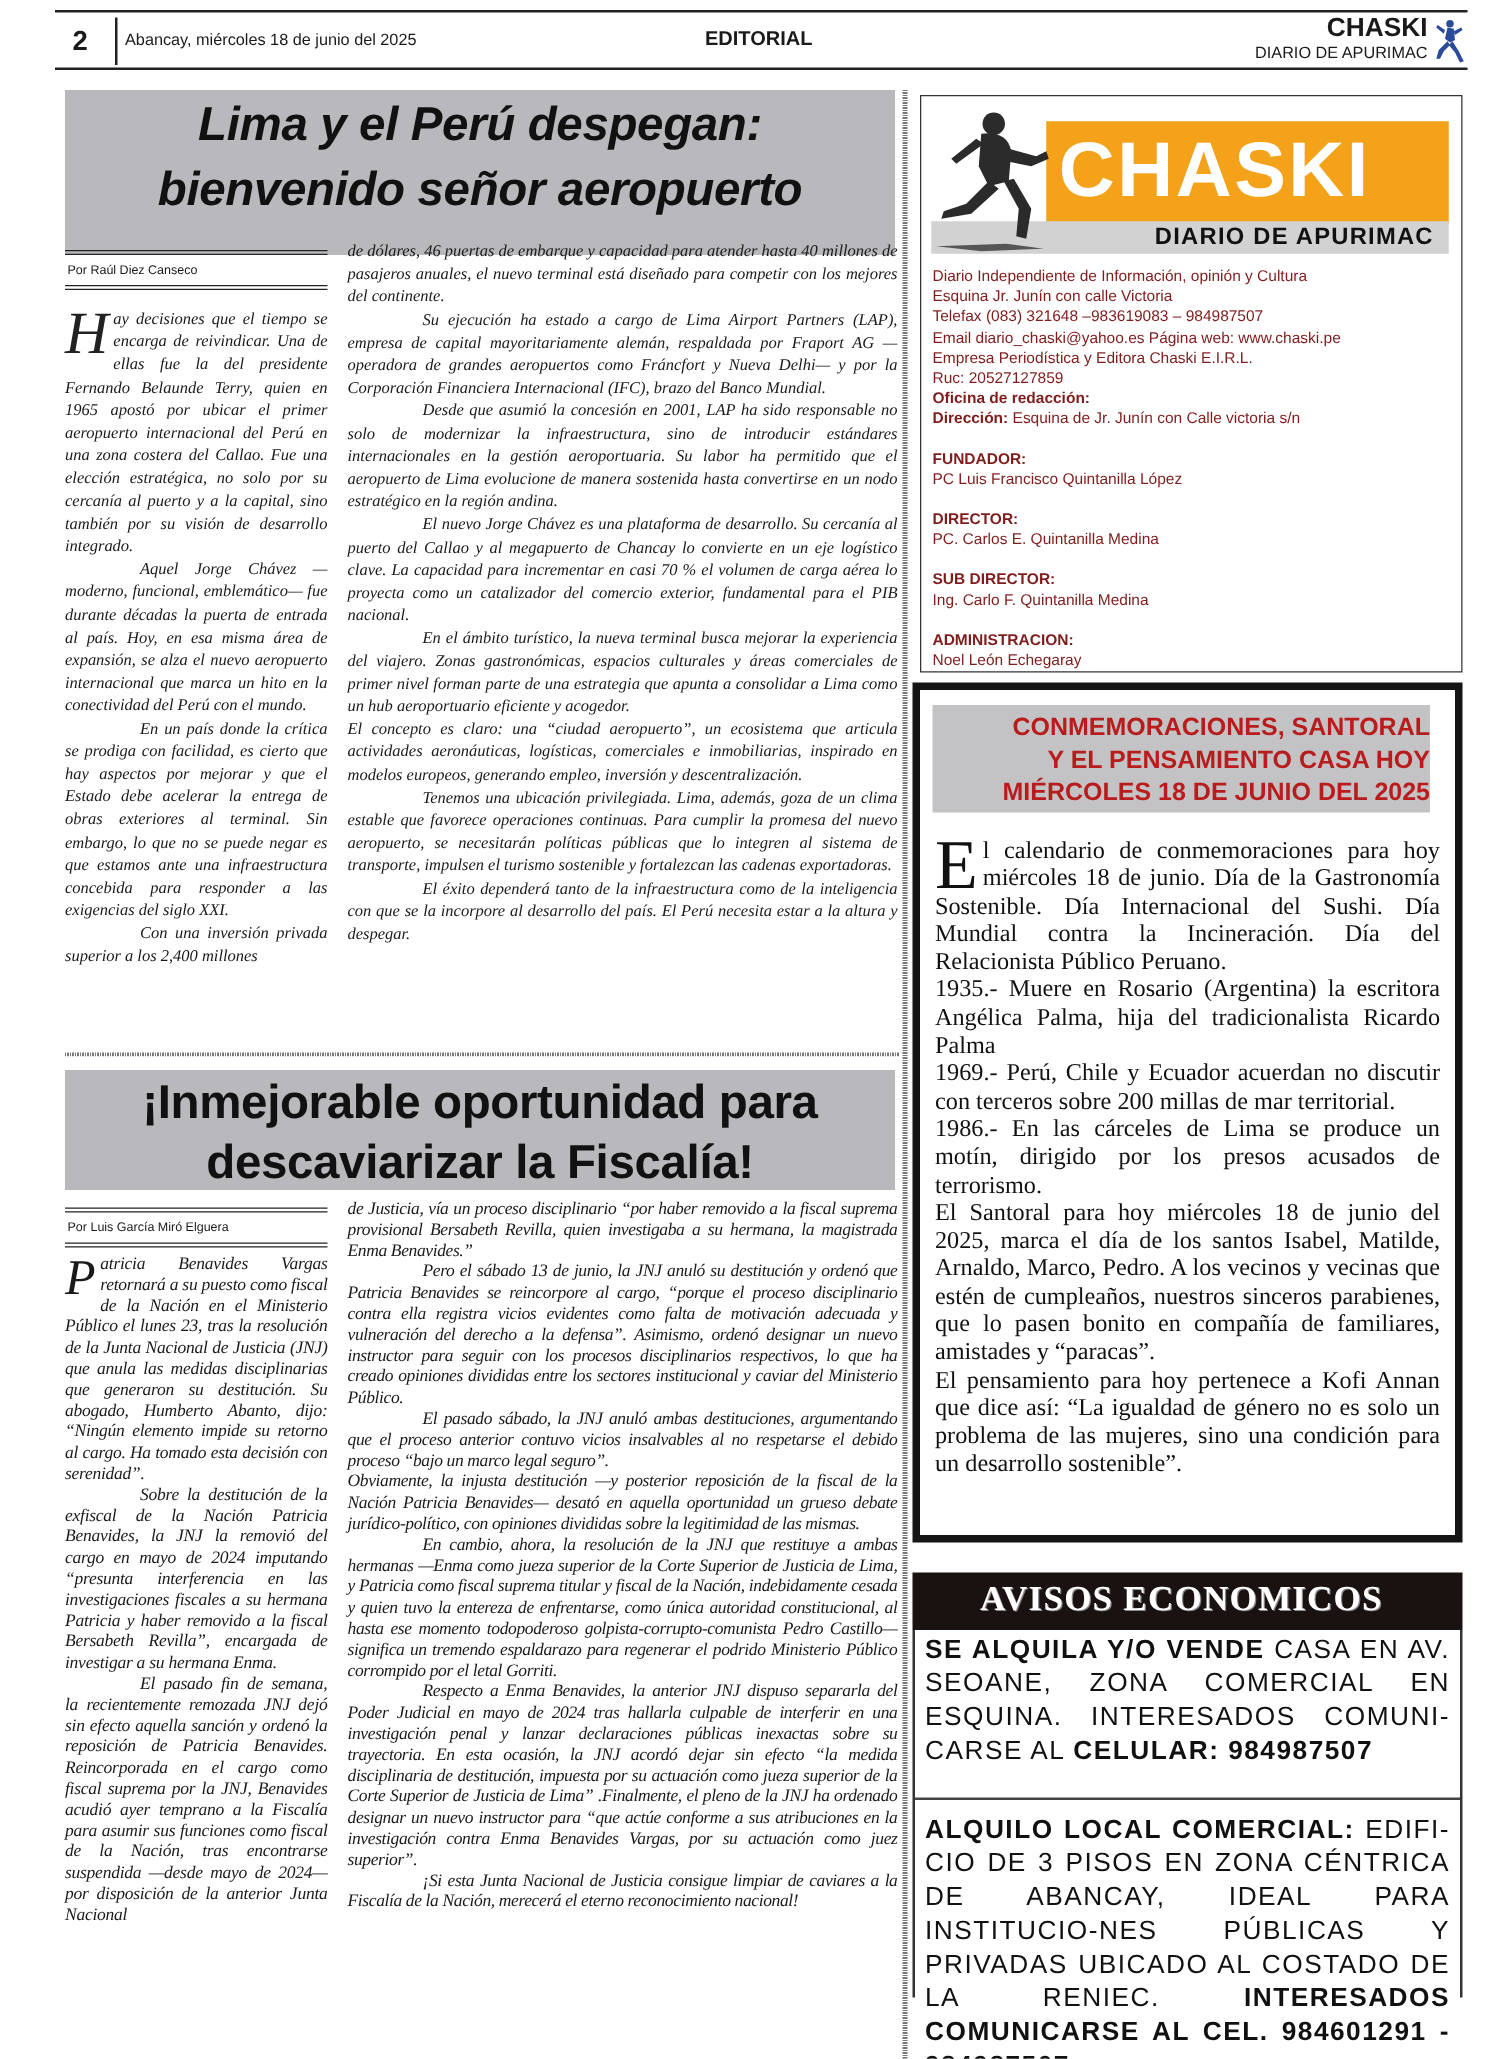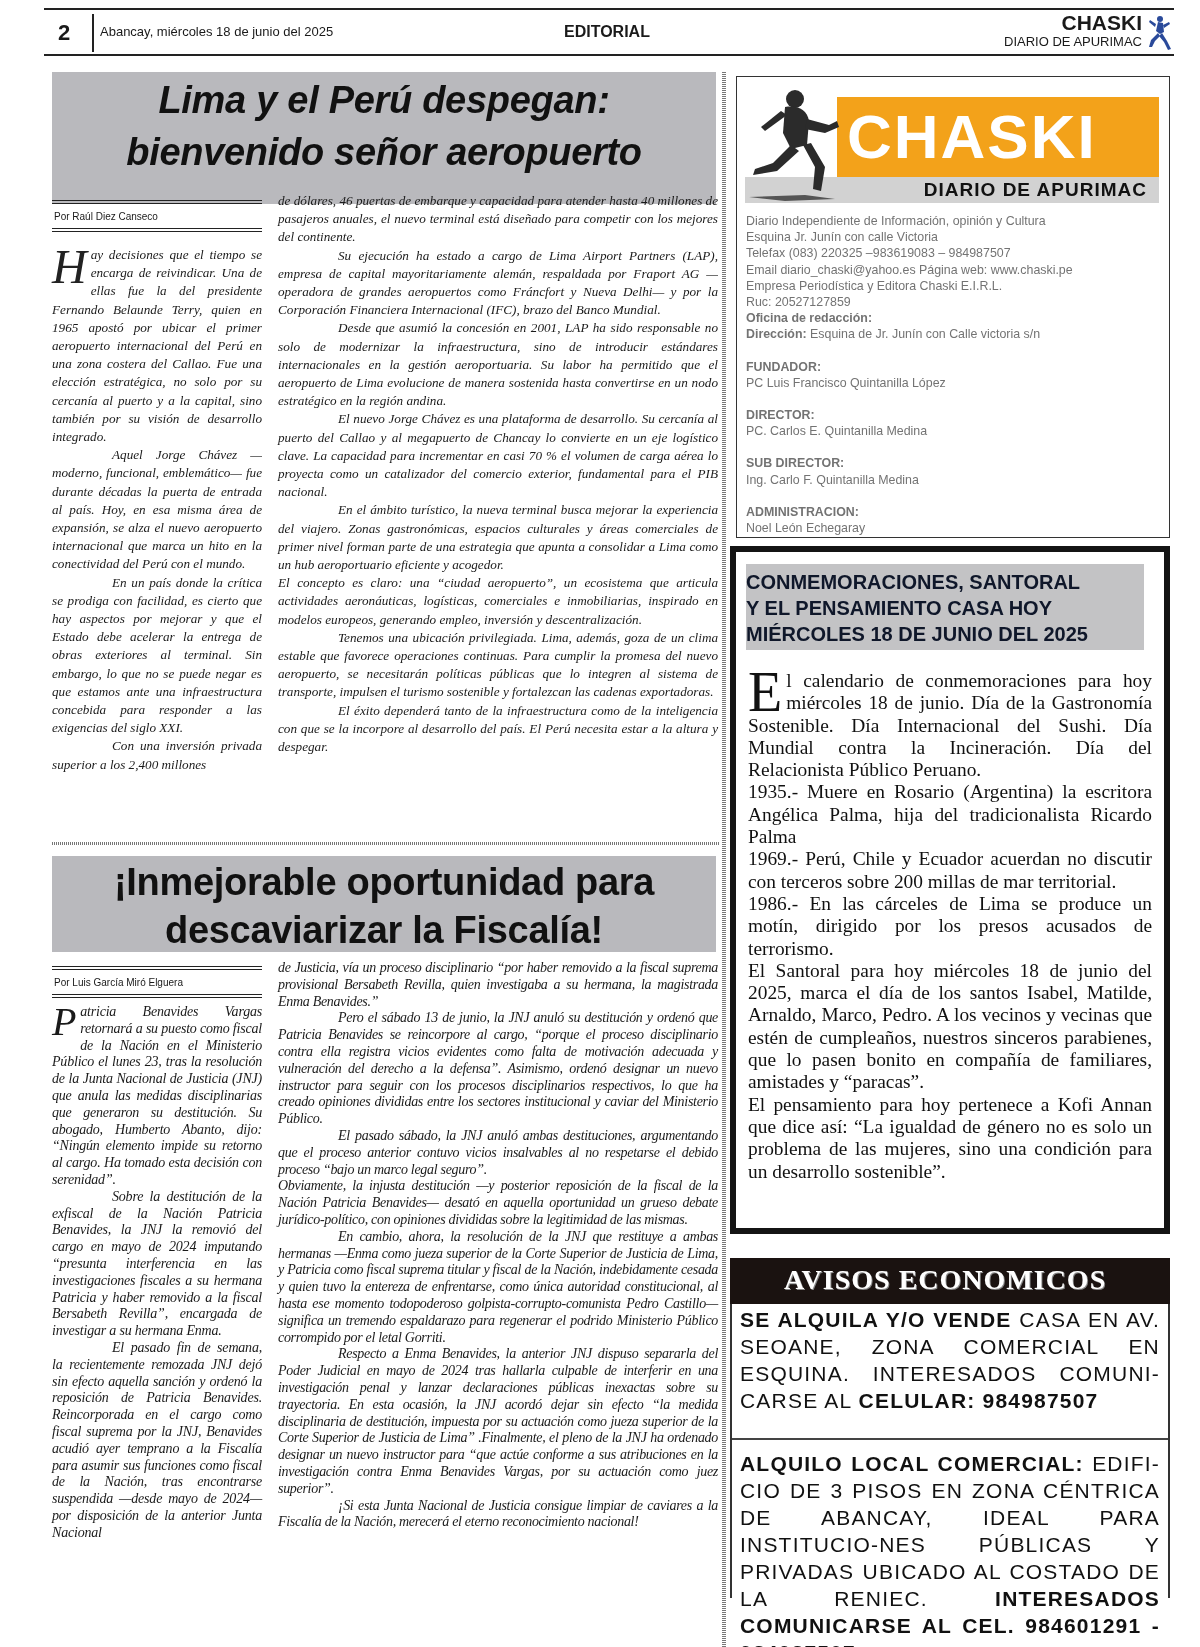--- a/index.html
+++ b/index.html
@@ -51,28 +51,28 @@
 
   
   .infobox { position: absolute; left: 736px; top: 76px; width: 434px; height: 462px; border: 1.5px solid #333; }
   .logo-area { position: absolute; left: 8px; top: 8px; width: 416px; height: 118px; }
   .logo-orange { position: absolute; left: 92px; top: 12px; width: 322px; height: 82px; background: #f3a21a; }
   .logo-orange span { position: absolute; left: 10px; top: 4px; font: 900 62px "Liberation Sans", sans-serif;
     color: #fff; letter-spacing: 2px; line-height: 72px; }
   .logo-grey { position: absolute; left: 0; top: 92px; width: 414px; height: 26px; background: #d2d2d2; }
   .logo-grey span { position: absolute; right: 12px; top: 2px; font: 900 19px "Liberation Sans", sans-serif; letter-spacing: 1px; color: #111; }
   .runner-svg { position: absolute; left: 0; top: 0; width: 100px; height: 118px; }
-  .info-lines { position: absolute; left: 9px; top: 136px; font: 12.4px "Liberation Sans", sans-serif; line-height: 16.2px; color: #737373; }
+  .info-lines { position: absolute; left: 9px; top: 136px; font: 12.4px "Liberation Sans", sans-serif; line-height: 16.2px; color: #7f1d1d; }
   .info-lines .gap { height: 16px; }
   .info-lines b { font-weight: bold; }
 
   
   .conmbox { position: absolute; left: 730px; top: 546px; width: 440px; height: 688px; border: 6px solid #141414; }
   .conm-title { position: absolute; left: 10px; top: 12px; width: 398px; height: 86px; background: #c3c3c5;
-    font: bold 20px "Liberation Sans", sans-serif; text-align: left; line-height: 26px; padding-top: 5px; color: #0f172a; }
+    font: bold 20px "Liberation Sans", sans-serif; text-align: right; line-height: 26px; padding-top: 5px; color: #b91c1c; }
   .conm-body { position: absolute; left: 12px; top: 118px; width: 404px; font-size: 19.4px; line-height: 22.3px;
     text-align: justify; color: #111; }
   .conm-body p { margin: 0; }
   .conm-drop { float: left; font-size: 56px; line-height: 44px; margin: 0 4px 0 0; }
 
   
   .avisos-head { position: absolute; left: 730px; top: 1258px; width: 440px; height: 46px; background: #1a1210; }
   .avisos-head span { position: absolute; left: 54px; top: 6px; font: bold 28px "Liberation Serif", serif;
     color: #fff; letter-spacing: 1px; text-shadow: 1px 1px 0 #888; }
   .avisos-box { position: absolute; left: 730px; top: 1304px; width: 440px; height: 294px;
@@ -178,21 +178,21 @@
         <path d="M62 34 L 84 40 L 92 36 L 94 42 L 80 48 L 60 44 Z"></path>
         <path d="M46 60 L 28 78 L 10 84 L 8 90 L 32 86 L 54 66 Z"></path>
         <path d="M58 60 L 70 82 L 68 104 L 76 106 L 80 82 L 66 58 Z"></path>
         <path d="M4 112 L 60 110 L 90 114 L 40 116 Z" fill="#555"></path>
       </g>
     </svg>
   </div>
   <div class="info-lines">
     <div>Diario Independiente de Información, opinión y Cultura</div>
     <div>Esquina  Jr. Junín con calle Victoria</div>
-    <div>Telefax (083) 220325 –983619083 – 984987507</div>
+    <div>Telefax (083) 321648 –983619083 – 984987507</div>
     <div>Email diario_chaski@yahoo.es  Página web: www.chaski.pe</div>
     <div>Empresa Periodística y Editora Chaski E.I.R.L.</div>
     <div>Ruc: 20527127859</div>
     <div><b>Oficina de redacción:</b></div>
     <div><b>Dirección:</b><span> Esquina de Jr. Junín con Calle victoria  s/n</span></div>
     <div class="gap"></div>
     <div><b>FUNDADOR:</b></div>
     <div>PC Luis Francisco Quintanilla López</div>
     <div class="gap"></div>
     <div><b>DIRECTOR:</b></div>

